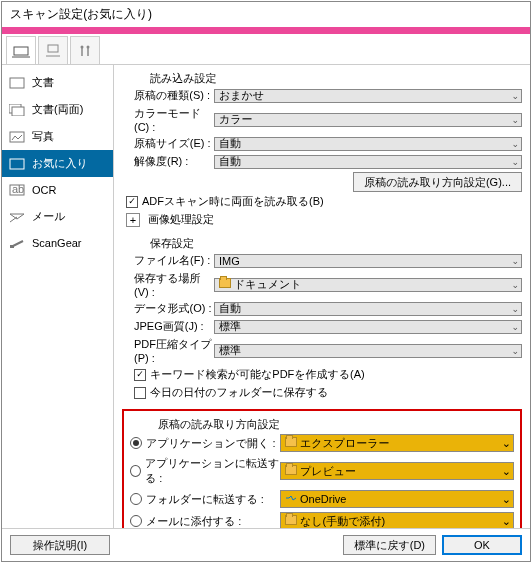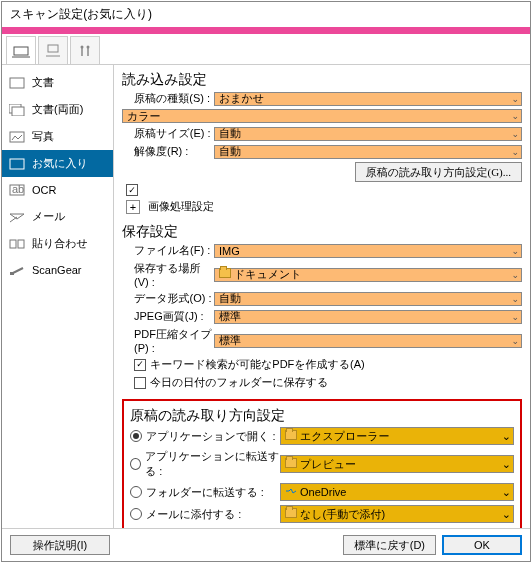--- a/index.html
+++ b/index.html
@@ -8,27 +8,27 @@
 .titlebar { padding: 4px 8px; border-bottom: 7px solid #ec4899; font-size: 12px; }
 .toolbar-tabs { display: flex; border-bottom: 1px solid #ccc; padding: 2px 4px 0 4px; }
 .toolbar-tab { width: 30px; height: 28px; border: 1px solid #ccc; border-bottom: none; display: flex; align-items: center; justify-content: center; margin-right: 2px; background: #f5f5f5; }
 .toolbar-tab.active { background: #fff; }
 .content { flex: 1; display: flex; overflow: hidden; }
 .sidebar { width: 112px; border-right: 1px solid #ccc; padding-top: 4px; }
 .sidebar-item { display: flex; align-items: center; padding: 6px 6px; gap: 6px; cursor: pointer; }
 .sidebar-item.selected { background: #0369a1; color: #fff; }
 .sidebar-icon { width: 18px; height: 14px; display: inline-flex; align-items: center; justify-content: center; }
 .main { flex: 1; padding: 6px 8px 4px 8px; overflow-y: auto; display: flex; flex-direction: column; gap: 6px; }
-.section-title { font-size: 14px; margin-bottom: 2px; }
+.section-title { font-size: 11px; margin-bottom: 2px; margin-left: 28px; }
 .form-row { display: flex; align-items: center; margin-bottom: 3px; }
 .form-label { width: 92px; padding-left: 12px; }
-.form-select { flex: 1; height: 14px; border: 1px solid #888; background: #fdba74; display: flex; align-items: center; justify-content: space-between; padding: 0 2px 0 4px; }
+.form-select { flex: 1; height: 14px; border: 1px solid #888; background: #e5e5e5; display: flex; align-items: center; justify-content: space-between; padding: 0 2px 0 4px; }
 .form-select .caret { font-size: 9px; color: #555; }
 .btn { border: 1px solid #888; background: #f0f0f0; padding: 2px 10px; height: 20px; display: inline-flex; align-items: center; justify-content: center; cursor: pointer; }
-.btn.wide { min-width: 150px; font-family: Liberation Serif, serif; }
+.btn.wide { min-width: 150px; }
 .row-right { display: flex; justify-content: flex-end; padding-left: 104px; margin-bottom: 2px; }
 .checkbox-row, .radio-row { display: flex; align-items: center; gap: 4px; padding-left: 4px; margin-bottom: 3px; }
 .checkbox-row.indented { padding-left: 12px; }
 .checkbox-box, .radio-box { width: 12px; height: 12px; border: 1px solid #555; display: inline-flex; align-items: center; justify-content: center; font-size: 9px; line-height: 1; }
 .radio-box { border-radius: 50%; }
 .radio-box.checked::after { content: ""; width: 6px; height: 6px; border-radius: 50%; background: #333; }
 .plus-box { width: 14px; height: 14px; border: 1px solid #888; display: inline-flex; align-items: center; justify-content: center; font-size: 11px; margin-right: 4px; }
 .app-section { border: 2px solid #d40000; padding: 6px; }
 .app-row { display: flex; align-items: center; margin-bottom: 4px; }
 .app-row .radio-label { display: flex; align-items: center; gap: 4px; width: 150px; }
@@ -119,49 +119,41 @@
             <svg width="16" height="12">
               <path d="M1 3 L15 3 L8 8 Z" fill="none" stroke="#777"></path>
               <path d="M1 11 L8 6" stroke="#777"></path>
             </svg>
           </span>
         <span>メール</span>
       </div>
       <div class="sidebar-item">
         <span class="sidebar-icon">
             <svg width="16" height="12">
-              <rect x="1" y="2" width="6" height="8" fill="none" stroke="#777"></rect>
-              <rect x="9" y="2" width="6" height="8" fill="none" stroke="#777"></rect>
-            </svg>
-          </span>
-        <span>貼り合わせ</span>
-      </div>
-      <div class="sidebar-item">
-        <span class="sidebar-icon">
-            <svg width="16" height="12">
               <path d="M2 10 L14 4" stroke="#777" stroke-width="2"></path>
               <rect x="1" y="8" width="4" height="3" fill="#777"></rect>
             </svg>
           </span>
         <span>ScanGear</span>
       </div>
     </div>
 
     <div class="main">
 
       <div>
         <div class="section-title">読み込み設定</div>
         <div class="form-row">
           <span class="form-label">原稿の種類(S) :</span>
           <div class="form-select">
               <span>おまかせ</span>
               <span class="caret">⌄</span>
             </div>
         </div>
         <div class="form-row">
+          <span class="form-label">カラーモード(C) :</span>
           <div class="form-select">
               <span>カラー</span>
               <span class="caret">⌄</span>
             </div>
         </div>
         <div class="form-row">
           <span class="form-label">原稿サイズ(E) :</span>
           <div class="form-select">
               <span>自動</span>
               <span class="caret">⌄</span>
@@ -172,20 +164,21 @@
           <div class="form-select">
               <span>自動</span>
               <span class="caret">⌄</span>
             </div>
         </div>
         <div class="row-right">
           <div class="btn wide">原稿の読み取り方向設定(G)...</div>
         </div>
         <div class="checkbox-row">
           <span class="checkbox-box">✓</span>
+          <span>ADFスキャン時に両面を読み取る(B)</span>
         </div>
         <div class="checkbox-row">
           <span class="plus-box">+</span>
           <span>画像処理設定</span>
         </div>
       </div>
 
       <div>
         <div class="section-title">保存設定</div>
         <div class="form-row">

